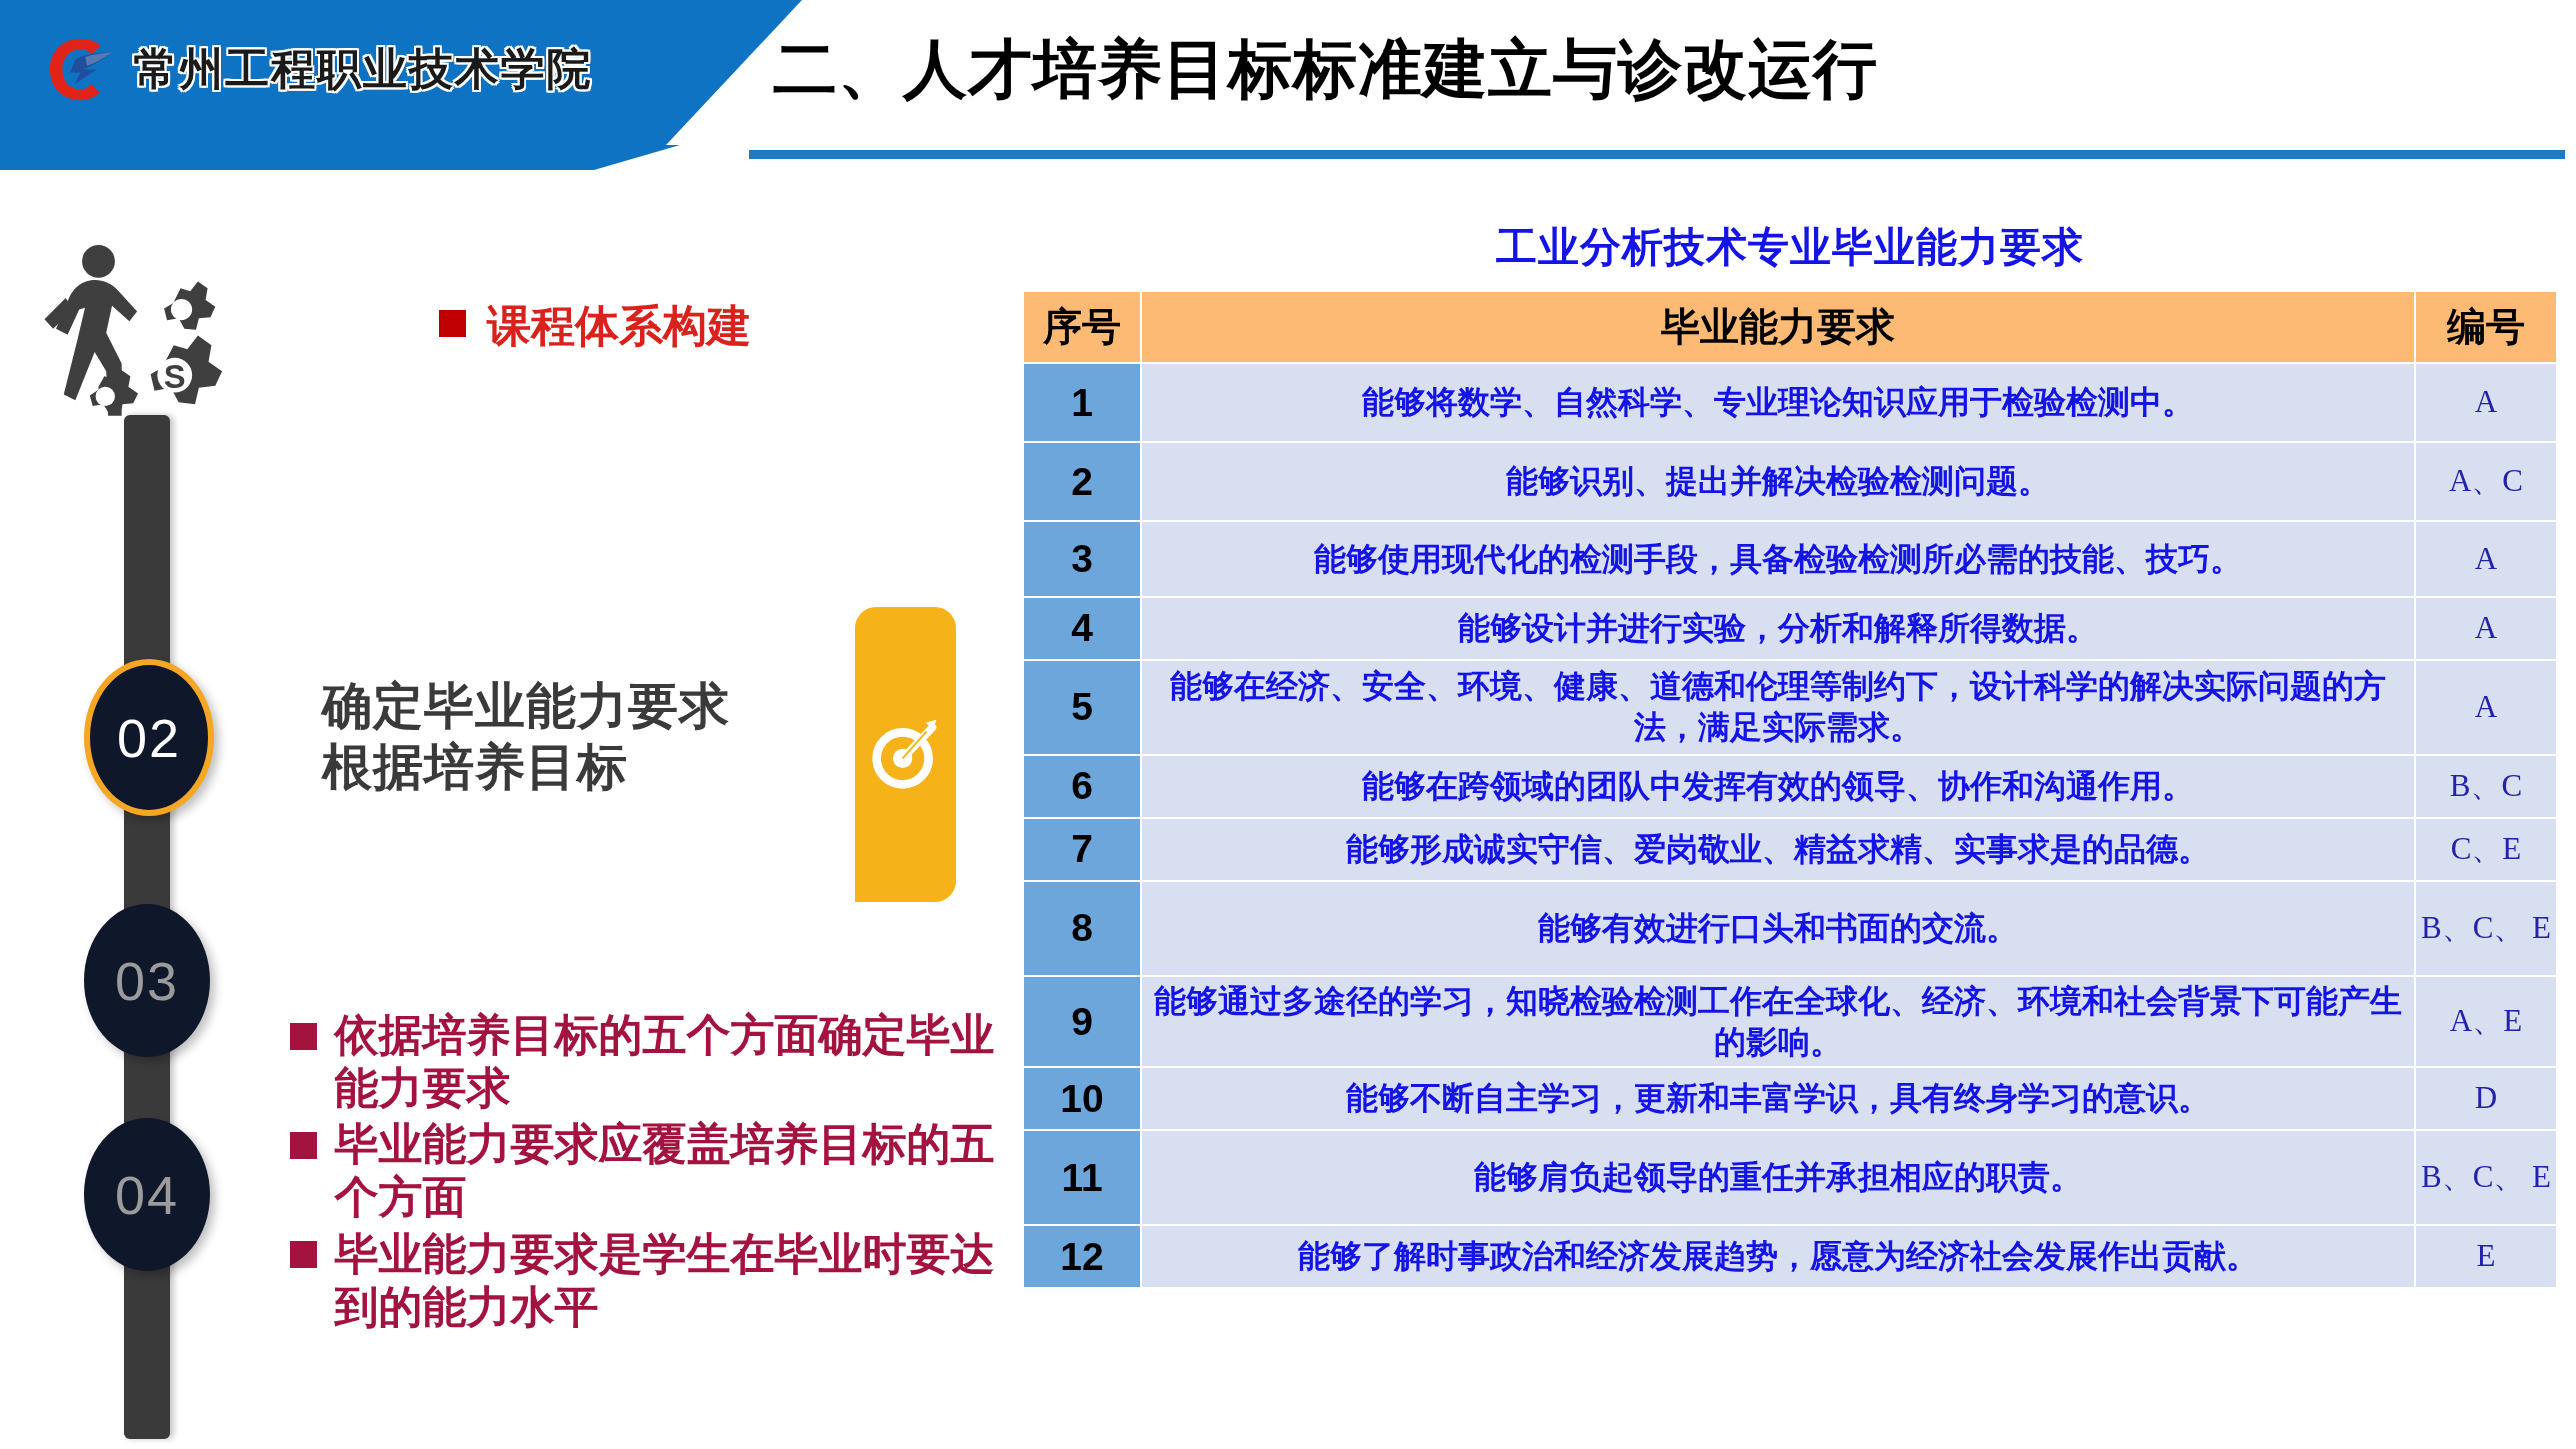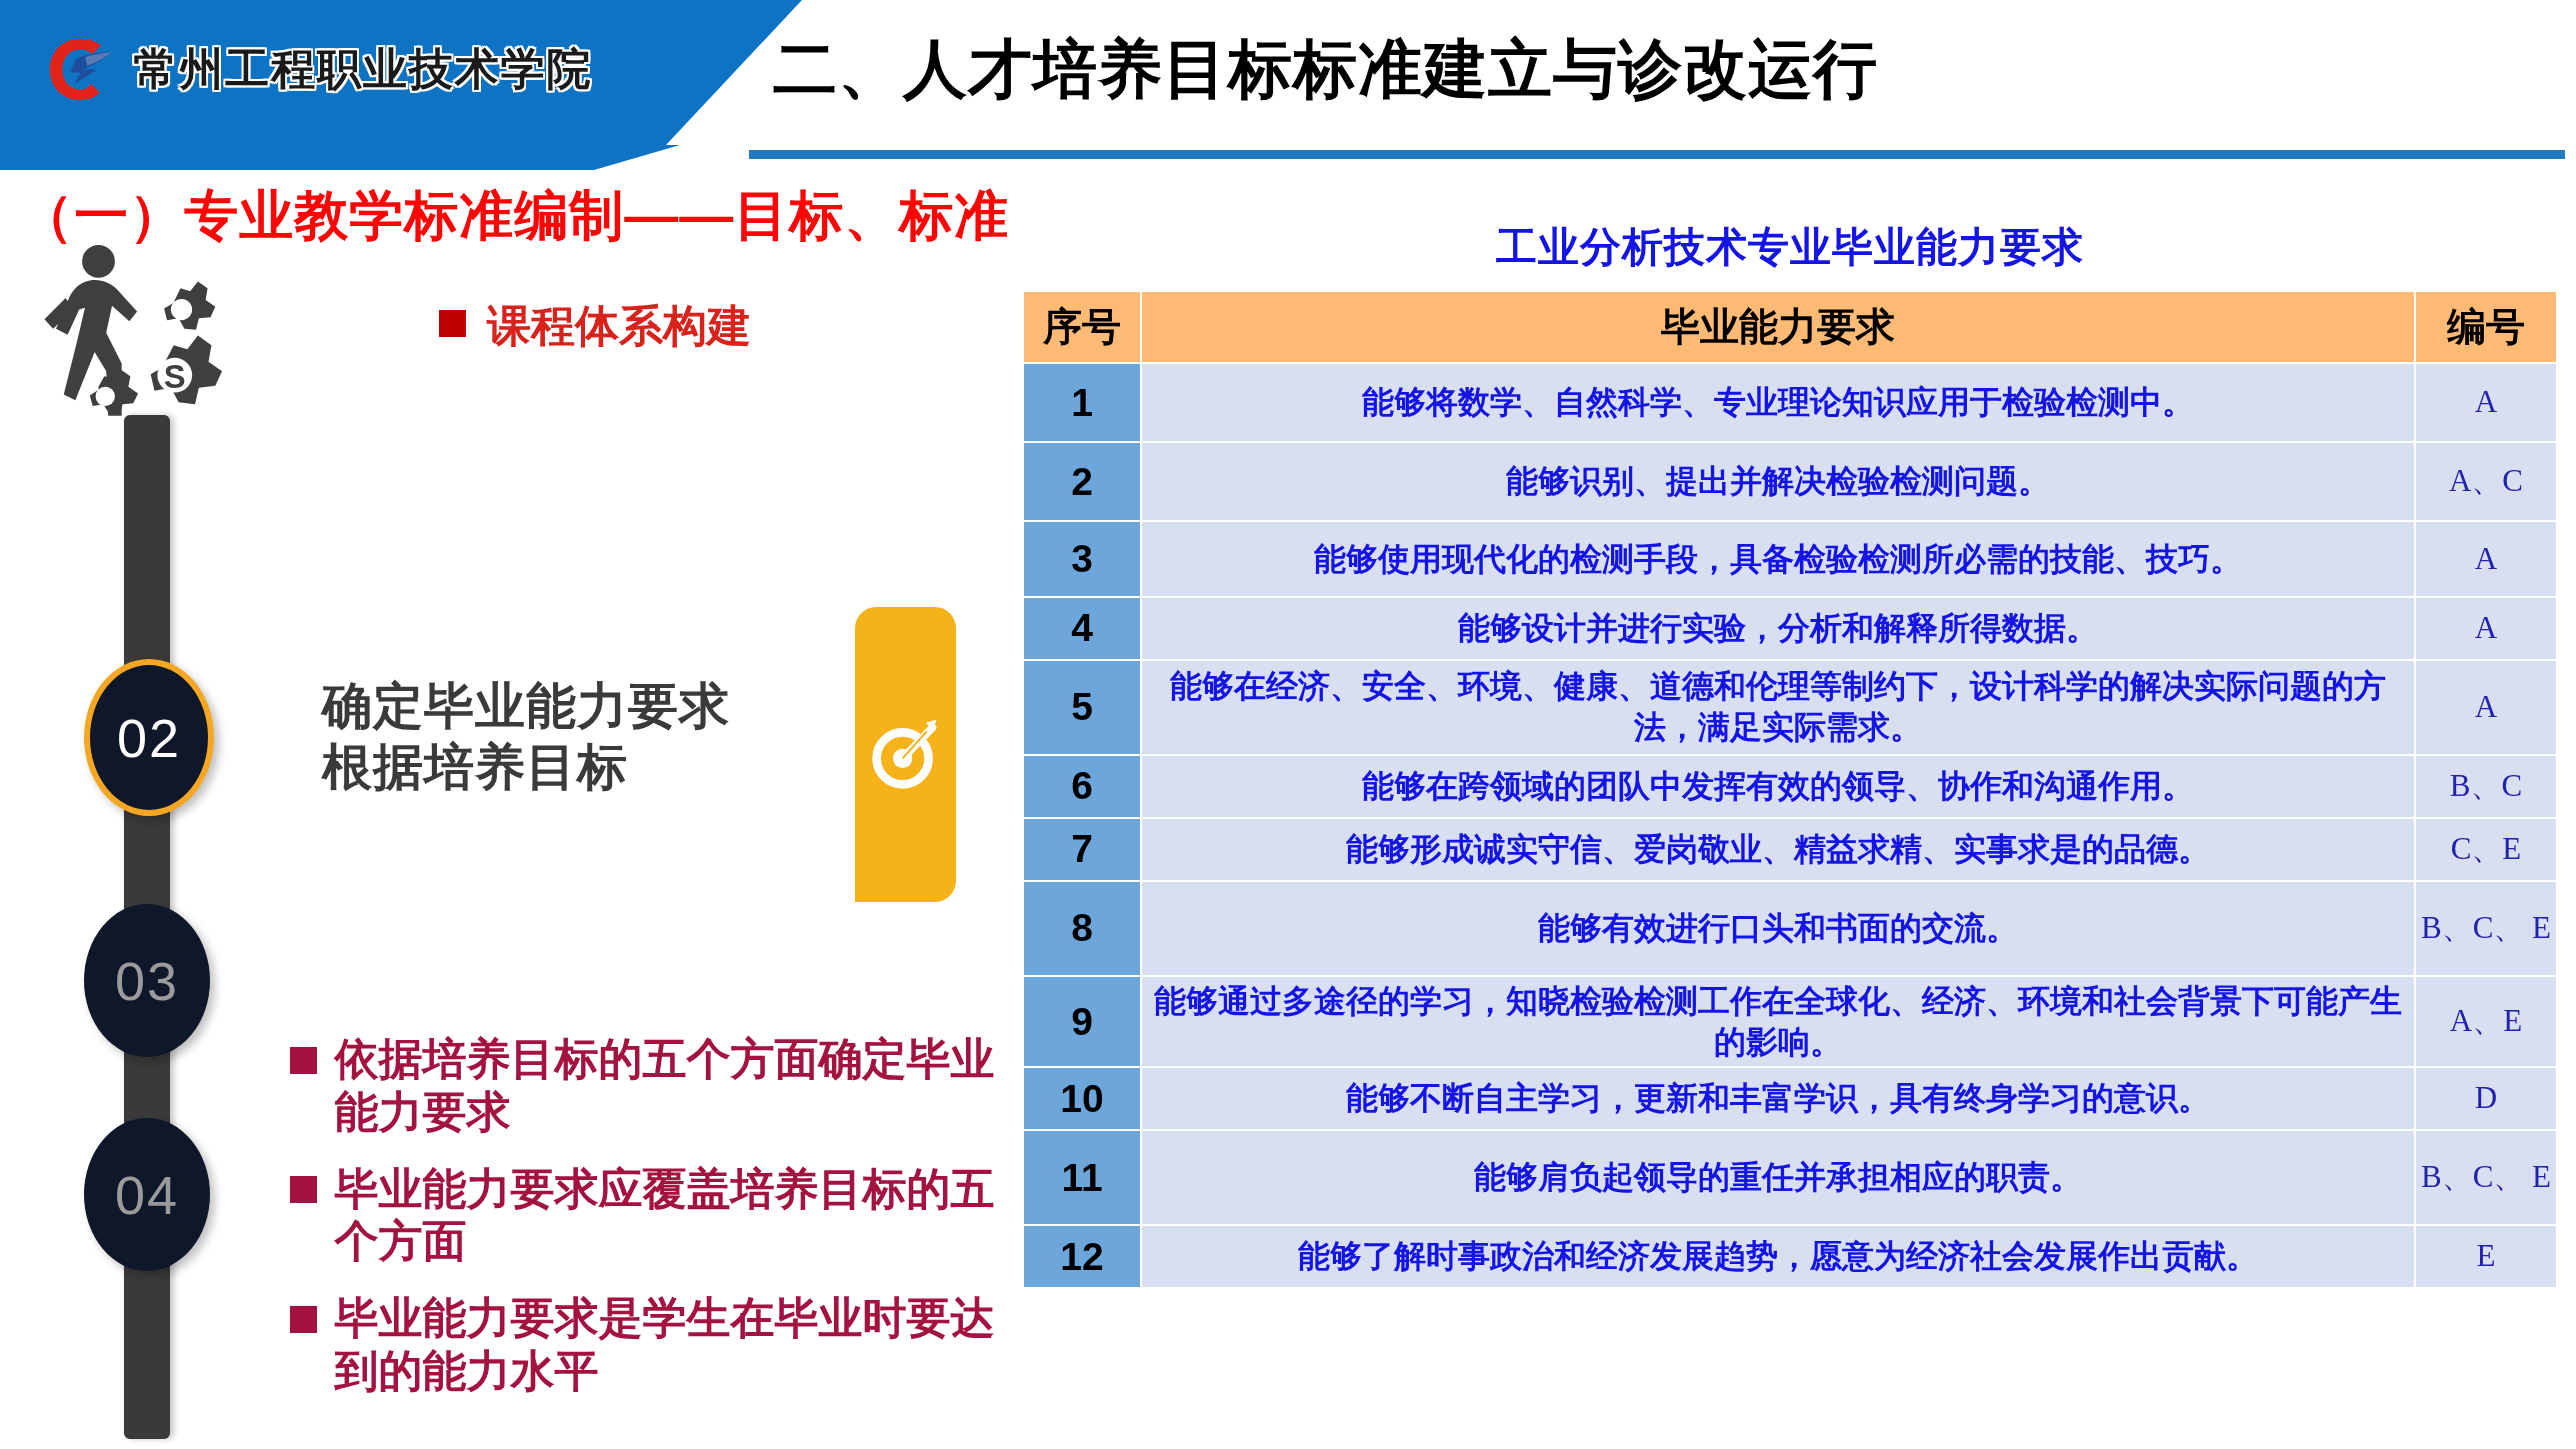--- a/index.html
+++ b/index.html
@@ -93,21 +93,21 @@
     position:absolute;left:855px;top:607px;width:101px;height:295px;
     background:#f5b219;border-radius:21px 21px 21px 0;
     display:flex;align-items:center;justify-content:center;
   }
 
   .bullet-list{
     position:absolute;left:290px;top:1009px;width:715px;
     font-weight:bold;font-size:44px;color:#a4123f;
     line-height:1.2;
   }
-  .bl-item{display:flex;align-items:flex-start;gap:17.4px;margin-bottom:3.9px;margin-top:24px;}
+  .bl-item{display:flex;align-items:flex-start;gap:17.4px;margin-bottom:3.9px;}
   .sq-crim{width:27px;height:27px;background:#a4123f;margin-top:13.5px;flex:0 0 auto;}
   .bl-text{flex:1;}
 
   
   .table-title{
     position:absolute;left:1022px;top:220px;width:1536px;
     text-align:center;font-weight:bold;font-size:41px;color:#1414e6;
     letter-spacing:1px;
   }
   table.cap{
@@ -148,21 +148,20 @@
       <path d="M39 5 C20 5 7 19 7 37 C7 55 20 69 39 69 C47 69 54 66 59 61 L50 52 C47 56 43 58 39 58 C28 58 20 49 20 37 C20 25 28 16 39 16 C44 16 48 18 51 21 L60 12 C55 8 48 5 39 5 Z" fill="#e2231a"></path>
       <path d="M34 26 C42 22 55 19 72 19 C62 27 52 33 42 37 L56 37 L33 52 L39 40 L28 40 Z" fill="#1f4e9c"></path>
       <path d="M44 24 C52 21 62 20 72 19 C64 25 55 30 46 33 Z" fill="#fff" opacity=".25"></path>
     </svg>
     <div class="logo-text">常州工程职业技术学院</div>
   </div>
 
   <div class="header-title">二、人才培养目标标准建立与诊改运行</div>
   <div class="header-underline"></div>
 
-  <div class="subtitle">（一）专业教学标准编制——目标、标准</div>
 
   <svg class="runner-icon" viewBox="0 0 230 205">
     <g fill="#3f3f3f">
       <circle cx="72" cy="22" r="17"></circle>
       <path d="M63 42 C52 44 44 52 40 64 L28 92 L40 98 L52 72 L58 70 L50 104 L36 160 L48 166 L68 116 L80 136 L82 182 L96 182 L96 128 L80 96 L86 68 L104 84 L112 74 L92 52 C84 44 74 40 63 42 Z"></path>
       <path d="M38 60 L16 82 L25 92 L46 72 Z"></path>
     </g>
     <g fill="#3f3f3f">
       <path d="M151 62 l6-12 l10 3 l8-10 l10 7 l-2 12 l10 7 l-5 11 l-12 1 l-3 12 l-12 -1 l-6 -11 l-12 2 l-3 -12 l10 -6 Z"></path>
       <circle cx="158" cy="72" r="11" fill="#fff"></circle>

